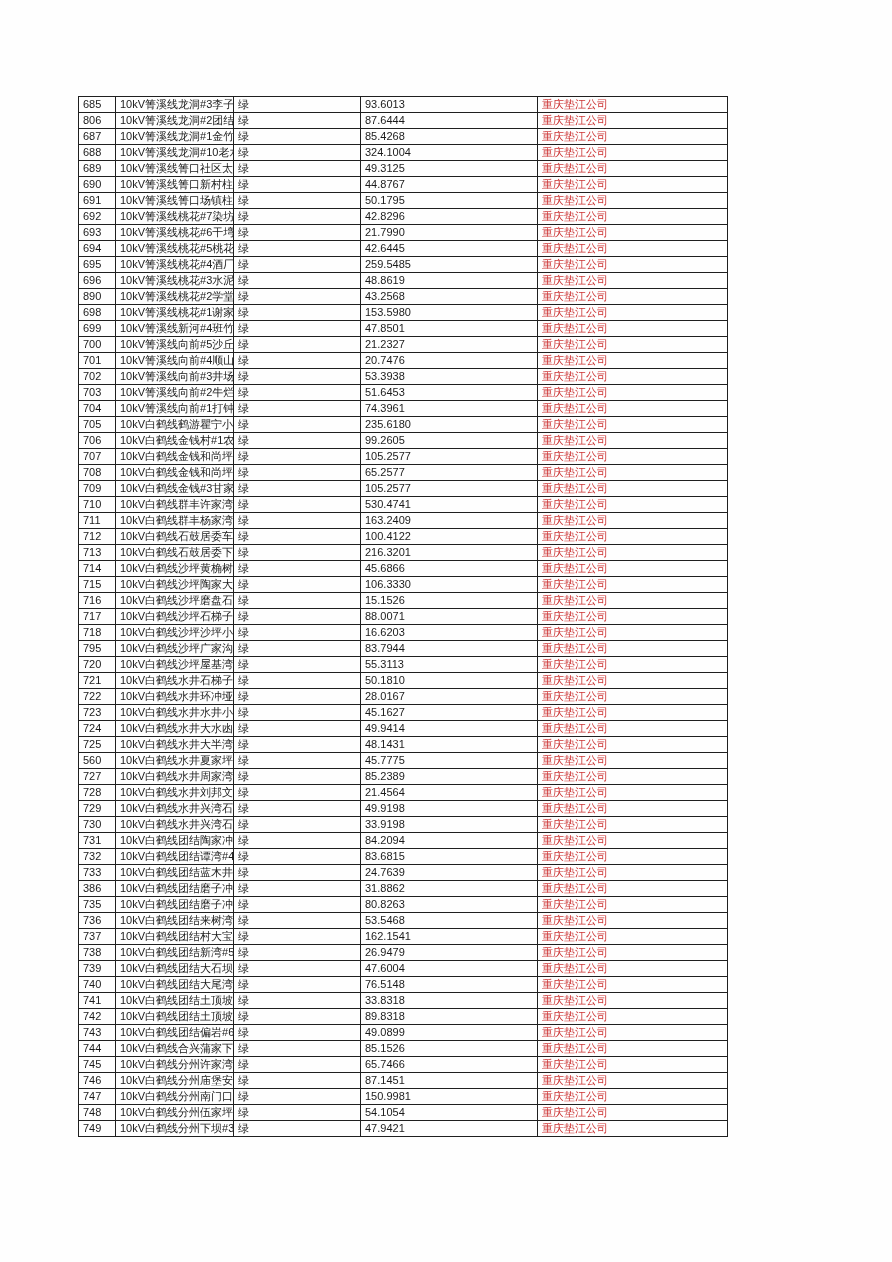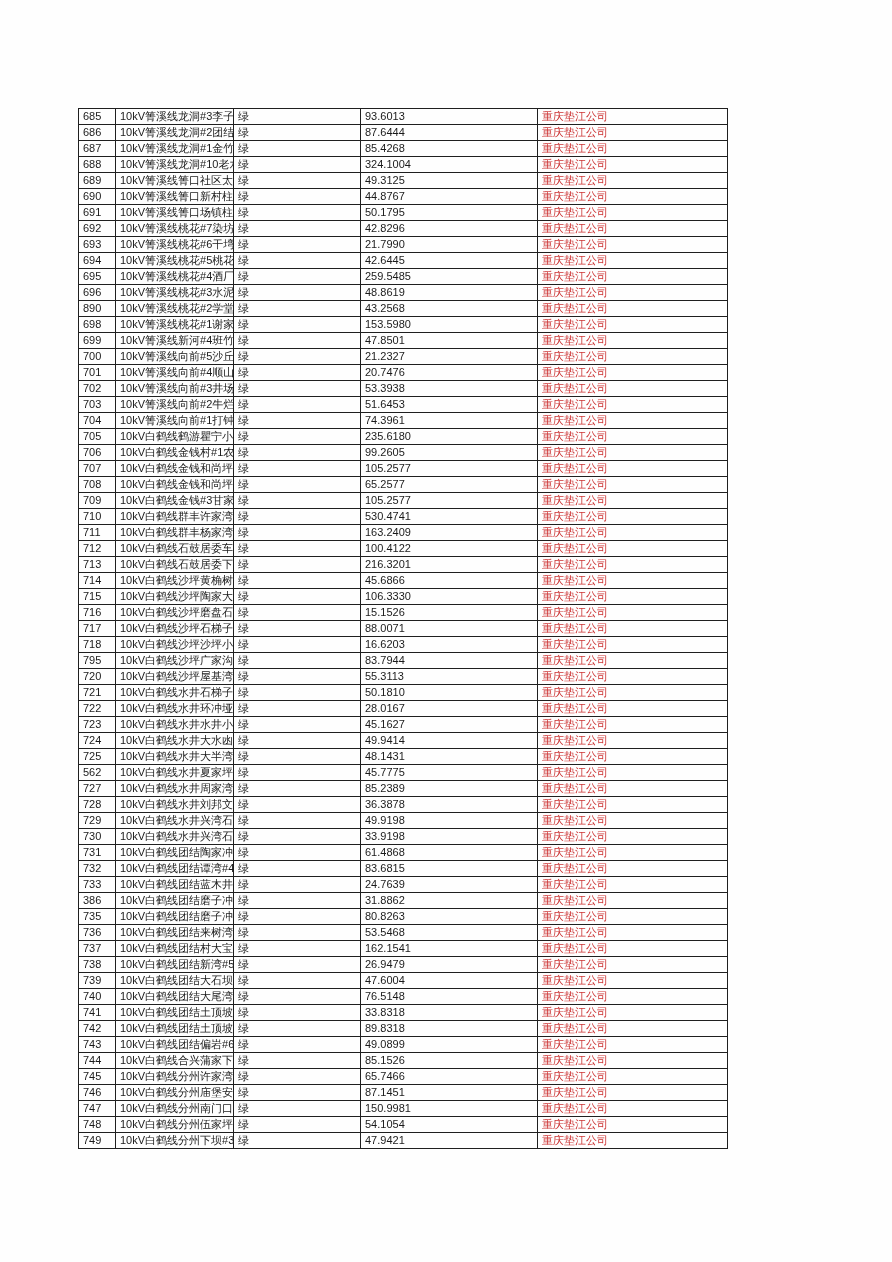--- a/index.html
+++ b/index.html
@@ -8,21 +8,21 @@
     background:#fdfdfd;
     font-family:"Liberation Sans","DejaVu Sans",sans-serif;
     position:relative;
     overflow:hidden;
   }
   .page{
     position:absolute;left:0;top:0;width:892px;height:1262px;
     background:#fefefe;
   }
   table.grid{
-    position:absolute;left:78px;top:108px;
+    position:absolute;left:78px;top:96px;
     border-collapse:collapse;
     table-layout:fixed;
     width:649px;
   }
   table.grid td{
     border:1px solid #1f1f1f;
     height:15px;
     line-height:15px;
     font-size:11px;
     padding:0 0 0 4px;
@@ -51,21 +51,21 @@
     </colgroup>
     <tbody>
         <tr>
     <td class="c-no">685</td>
     <td class="c-line">10kV箐溪线龙洞#3李子堡</td>
     <td class="c-status">绿</td>
     <td class="c-value">93.6013</td>
     <td class="c-company" style="color: rgb(204, 51, 51);">重庆垫江公司</td>
   </tr>
         <tr>
-    <td class="c-no">686</td>
+    <td class="c-no">806</td>
     <td class="c-line">10kV箐溪线龙洞#2团结水</td>
     <td class="c-status">绿</td>
     <td class="c-value">87.6444</td>
     <td class="c-company" style="color: rgb(204, 51, 51);">重庆垫江公司</td>
   </tr>
         <tr>
     <td class="c-no">687</td>
     <td class="c-line">10kV箐溪线龙洞#1金竹林</td>
     <td class="c-status">绿</td>
     <td class="c-value">85.4268</td>
@@ -331,59 +331,59 @@
     <td class="c-company" style="color: rgb(204, 51, 51);">重庆垫江公司</td>
   </tr>
         <tr>
     <td class="c-no">725</td>
     <td class="c-line">10kV白鹤线水井大半湾#4</td>
     <td class="c-status">绿</td>
     <td class="c-value">48.1431</td>
     <td class="c-company" style="color: rgb(204, 51, 51);">重庆垫江公司</td>
   </tr>
         <tr>
-    <td class="c-no">562</td>
+    <td class="c-no">560</td>
     <td class="c-line">10kV白鹤线水井夏家坪#9</td>
     <td class="c-status">绿</td>
     <td class="c-value">45.7775</td>
     <td class="c-company" style="color: rgb(204, 51, 51);">重庆垫江公司</td>
   </tr>
         <tr>
     <td class="c-no">727</td>
     <td class="c-line">10kV白鹤线水井周家湾#5</td>
     <td class="c-status">绿</td>
     <td class="c-value">85.2389</td>
     <td class="c-company" style="color: rgb(204, 51, 51);">重庆垫江公司</td>
   </tr>
         <tr>
     <td class="c-no">728</td>
     <td class="c-line">10kV白鹤线水井刘邦文#1</td>
     <td class="c-status">绿</td>
-    <td class="c-value">36.3878</td>
+    <td class="c-value">21.4564</td>
     <td class="c-company" style="color: rgb(204, 51, 51);">重庆垫江公司</td>
   </tr>
         <tr>
     <td class="c-no">729</td>
     <td class="c-line">10kV白鹤线水井兴湾石#6</td>
     <td class="c-status">绿</td>
     <td class="c-value">49.9198</td>
     <td class="c-company" style="color: rgb(204, 51, 51);">重庆垫江公司</td>
   </tr>
         <tr>
     <td class="c-no">730</td>
     <td class="c-line">10kV白鹤线水井兴湾石#6</td>
     <td class="c-status">绿</td>
     <td class="c-value">33.9198</td>
     <td class="c-company" style="color: rgb(204, 51, 51);">重庆垫江公司</td>
   </tr>
         <tr>
     <td class="c-no">731</td>
     <td class="c-line">10kV白鹤线团结陶家冲#9</td>
     <td class="c-status">绿</td>
-    <td class="c-value">61.4868</td>
+    <td class="c-value">84.2094</td>
     <td class="c-company" style="color: rgb(204, 51, 51);">重庆垫江公司</td>
   </tr>
         <tr>
     <td class="c-no">732</td>
     <td class="c-line">10kV白鹤线团结谭湾#4柱</td>
     <td class="c-status">绿</td>
     <td class="c-value">83.6815</td>
     <td class="c-company" style="color: rgb(204, 51, 51);">重庆垫江公司</td>
   </tr>
         <tr>

